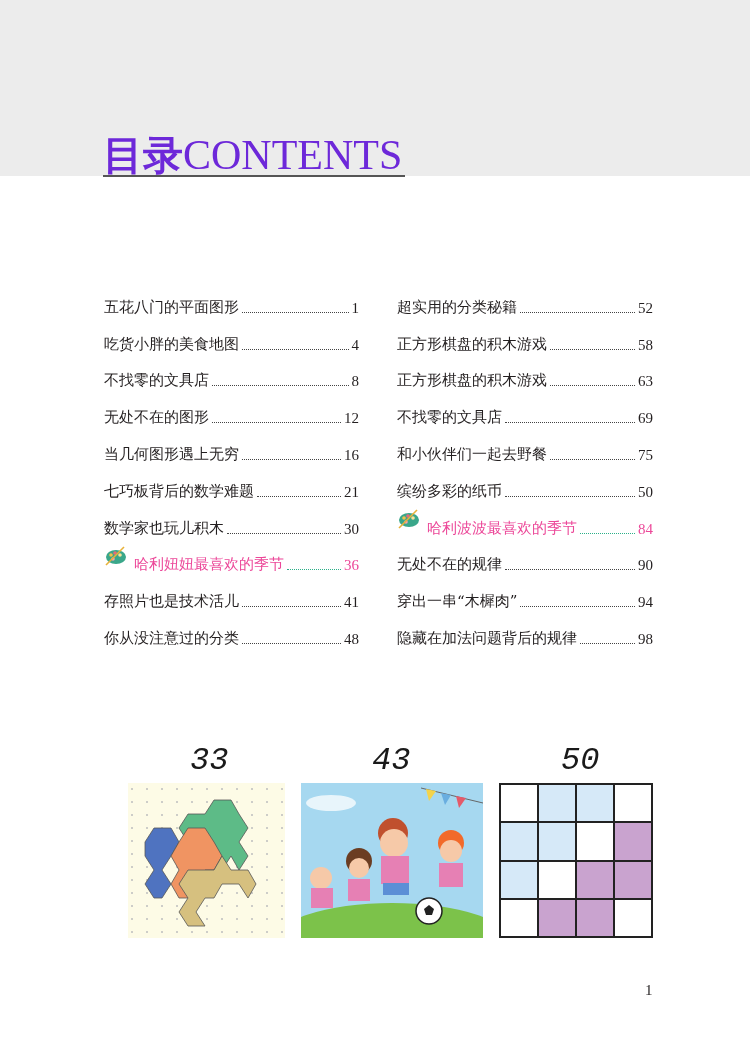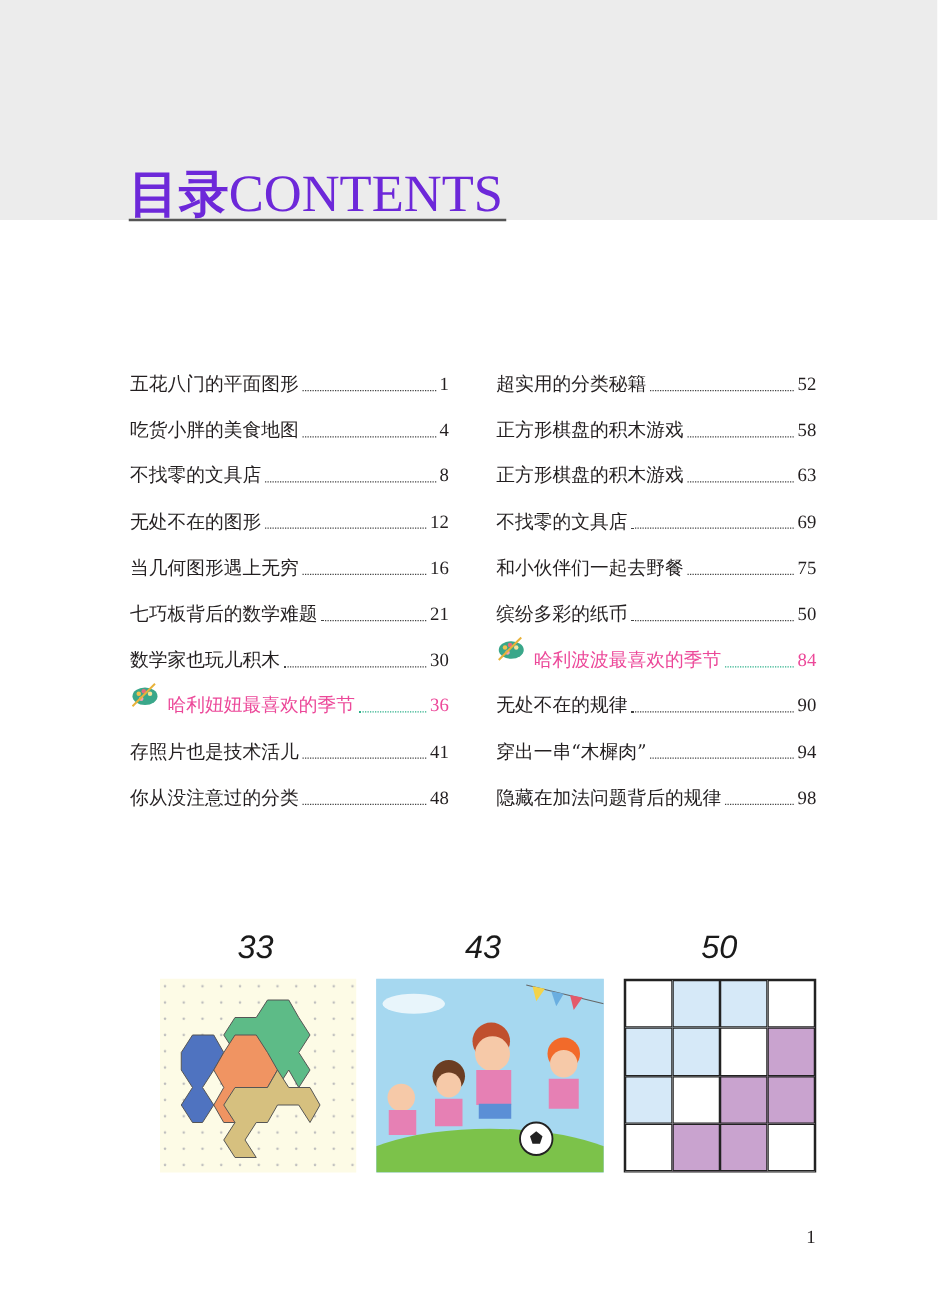--- a/index.html
+++ b/index.html
@@ -16,21 +16,21 @@
     .toc-col.right { left:397px; width:256px; }
     .toc-item { position:relative; display:flex; align-items:flex-end; height:36.8px; font-size:15px;
                 color:#231f20; white-space:nowrap; }
     .toc-item .label { flex:0 0 auto; }
     .toc-item .leader { flex:1 1 auto; border-bottom:1.5px dotted #444; margin:0 3px; height:0; transform:translateY(-4px); }
     .toc-item .page { flex:0 0 auto; font-family:"Liberation Serif", serif; font-size:15px; }
     .toc-item.special { color:#ec4899; }
     .toc-item.special .leader { border-bottom-color:#2bb089; }
     .toc-item.special .icon { width:24px; height:20px; margin-right:6px; align-self:center; flex:0 0 auto; }
 
-    .fig-num { position:absolute; font-family:Liberation Sans, sans-serif; font-style:italic; font-size:26px; color:#1a1a1a; }
+    .fig-num { position:absolute; font-family:Liberation Mono, monospace; font-style:italic; font-size:32px; color:#1a1a1a; }
     .fig { position:absolute; }
     .fig1 { left:128px; top:783px; width:157px; height:155px; background:#fdfbe6; }
     .fig2 { left:301px; top:783px; width:182px; height:155px; background:#9fd3ee; overflow:hidden; }
     .fig3 { left:499px; top:783px; width:154px; height:155px; }
     .grid { display:grid; grid-template-columns:repeat(4,1fr); grid-template-rows:repeat(4,1fr);
             width:154px; height:155px; border:1.5px solid #222; box-sizing:border-box; }
     .cell { border:0.75px solid #222; }
     .page-number { position:absolute; left:645px; top:982px; font-size:15px; font-family:"Liberation Serif", serif; }
   </style>
 </head>

